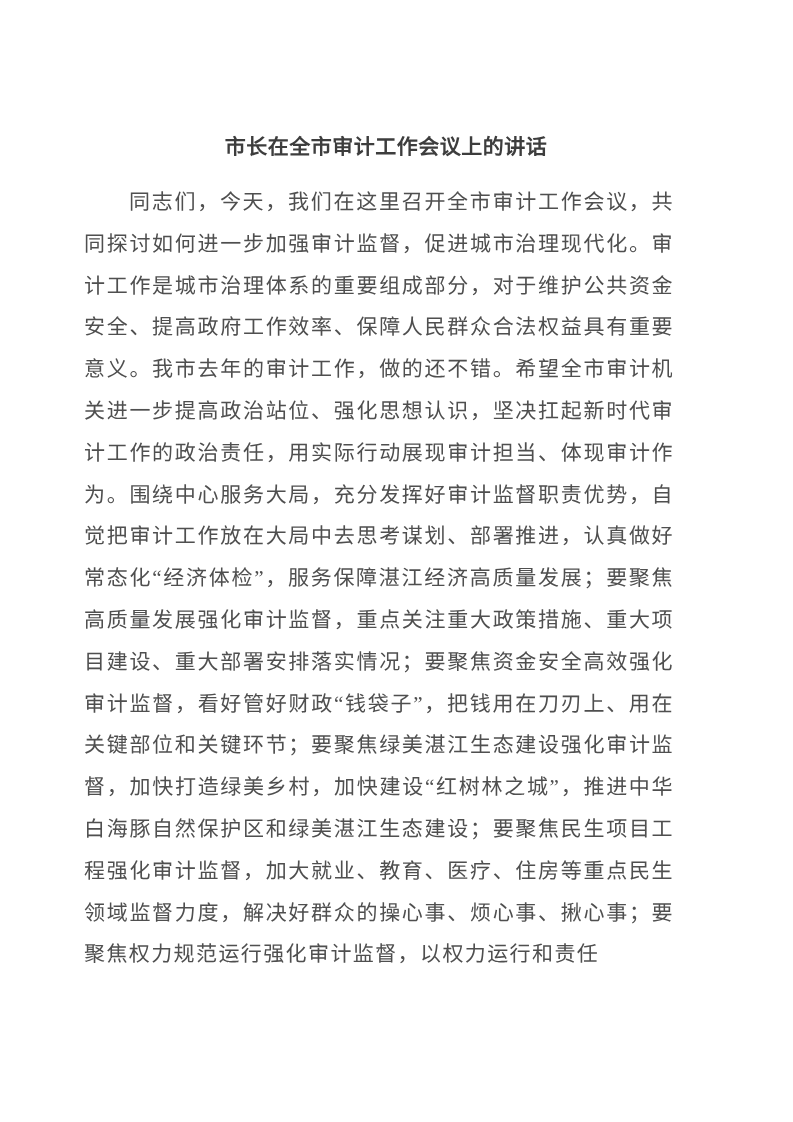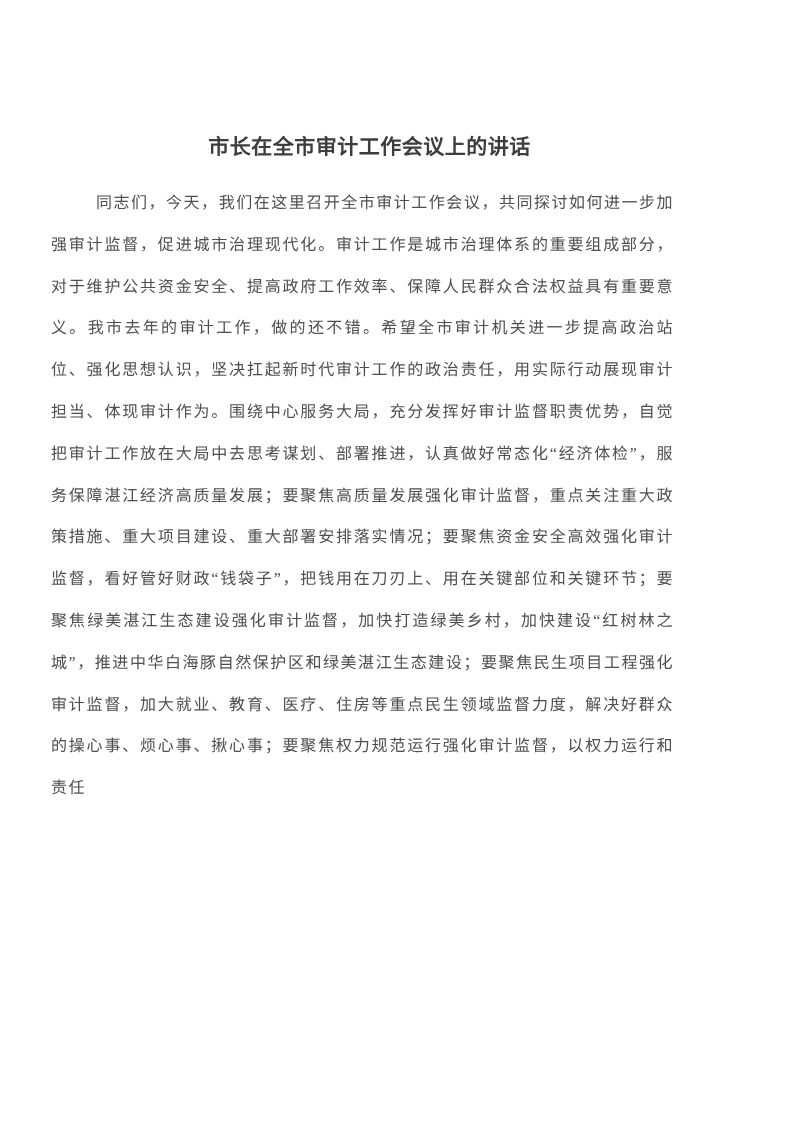--- a/index.html
+++ b/index.html
@@ -7,38 +7,38 @@
     padding: 0;
     background: #ffffff;
   }
   .page {
     position: relative;
     width: 793px;
     height: 1122px;
     margin: 0 auto;
     background: #ffffff;
     box-sizing: border-box;
-    padding: 126px 105px 0 51px;
+    padding: 126px 105px 0 84px;
     overflow: hidden;
     font-family: "Liberation Serif", "DejaVu Serif", serif;
   }
   .doc-title {
     margin: 0;
     padding: 0;
     font-size: 21px;
     font-weight: 700;
     line-height: 42px;
     letter-spacing: 0.5px;
     text-align: center;
     color: #3d3d3d;
   }
   .doc-paragraph {
     margin: 14px 14px 0 0;
     padding: 0;
-    font-size: 16px;
+    font-size: 21px;
     font-weight: 400;
     line-height: 41.8px;
     letter-spacing: 1.4px;
     color: #4f4f4f;
     text-align: justify;
     text-justify: inter-character;
     text-indent: 45px;
     word-break: break-all;
     overflow-wrap: break-word;
   }

